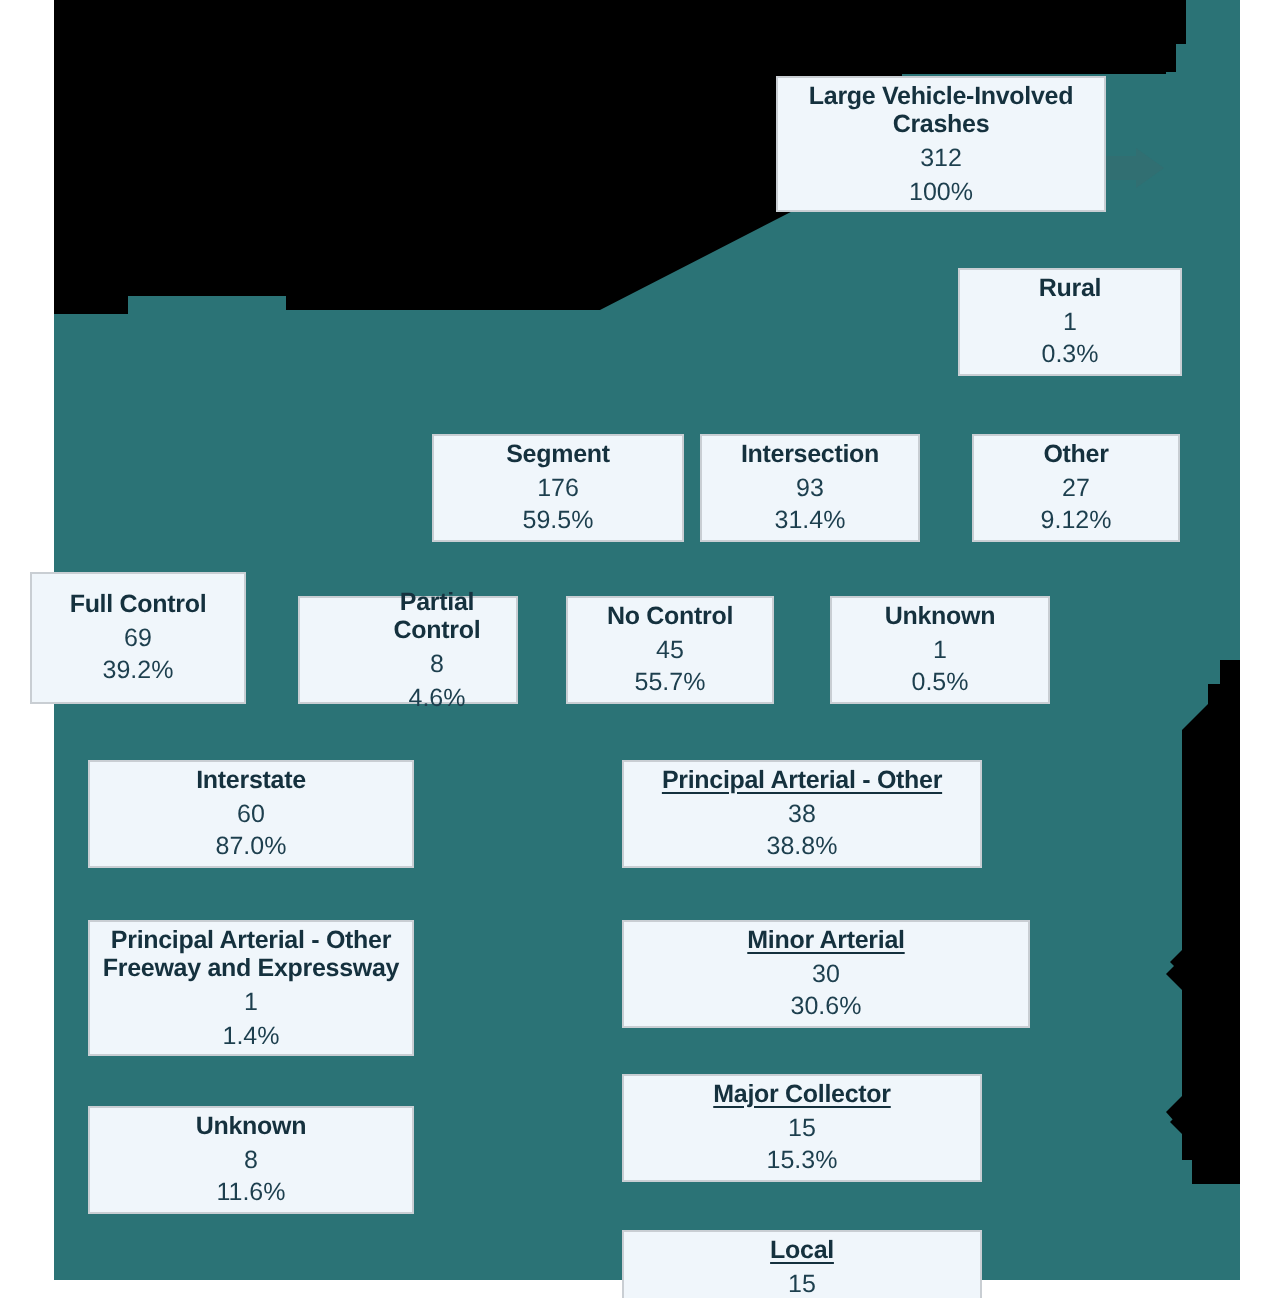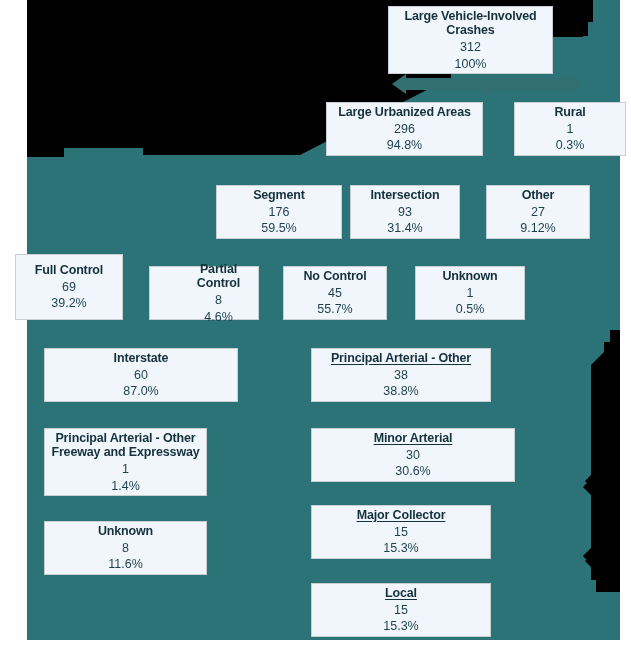--- a/index.html
+++ b/index.html
@@ -18,20 +18,21 @@
     background:#f0f6fb;
     border:1px solid #c9ced3;
     box-sizing:border-box;
     display:flex;
     flex-direction:column;
     align-items:center;
     justify-content:center;
     color:#16323f;
     text-align:center;
     line-height:1.18;
+    margin-top:32px;
   }
   .node .title{
     font-weight:bold;
     font-size:12.5px;
     color:#15313e;
     letter-spacing:-0.15px;
     white-space:pre-line;
   }
   .node.u .title{text-decoration:underline;text-underline-offset:2px;}
   .node .count{font-size:12.5px;color:#1d3f4e;margin-top:2px;}
@@ -73,26 +74,21 @@
              L104,16 L95,22 L86,16 L14,16 L14,20 L0,10 L14,0 Z" fill="#316f72"></path>
   </svg>
 
   <div class="node" style="left:388px;top:6px;width:165px;height:68px;">
     <div class="title">Large Vehicle-Involved
 Crashes</div>
     <div class="count">312</div>
     <div class="pct">100%</div>
   </div>
 
-  <div class="node" style="left:326px;top:102px;width:157px;height:54px;">
-    <div class="title">Large Urbanized Areas</div>
-    <div class="count">296</div>
-    <div class="pct">94.8%</div>
-  </div>
-  <div class="node" style="left:514px;top:102px;width:112px;height:54px;">
+  <div class="node" style="left:479px;top:102px;width:112px;height:54px;">
     <div class="title">Rural</div>
     <div class="count">1</div>
     <div class="pct">0.3%</div>
   </div>
 
   <div class="node" style="left:216px;top:185px;width:126px;height:54px;">
     <div class="title">Segment</div>
     <div class="count">176</div>
     <div class="pct">59.5%</div>
   </div>
@@ -121,21 +117,21 @@
     <div class="title">No Control</div>
     <div class="count">45</div>
     <div class="pct">55.7%</div>
   </div>
   <div class="node" style="left:415px;top:266px;width:110px;height:54px;">
     <div class="title">Unknown</div>
     <div class="count">1</div>
     <div class="pct">0.5%</div>
   </div>
 
-  <div class="node" style="left:44px;top:348px;width:194px;height:54px;">
+  <div class="node" style="left:44px;top:348px;width:163px;height:54px;">
     <div class="title">Interstate</div>
     <div class="count">60</div>
     <div class="pct">87.0%</div>
   </div>
   <div class="node" style="left:44px;top:428px;width:163px;height:68px;">
     <div class="title">Principal Arterial - Other
 Freeway and Expressway</div>
     <div class="count">1</div>
     <div class="pct">1.4%</div>
   </div>

